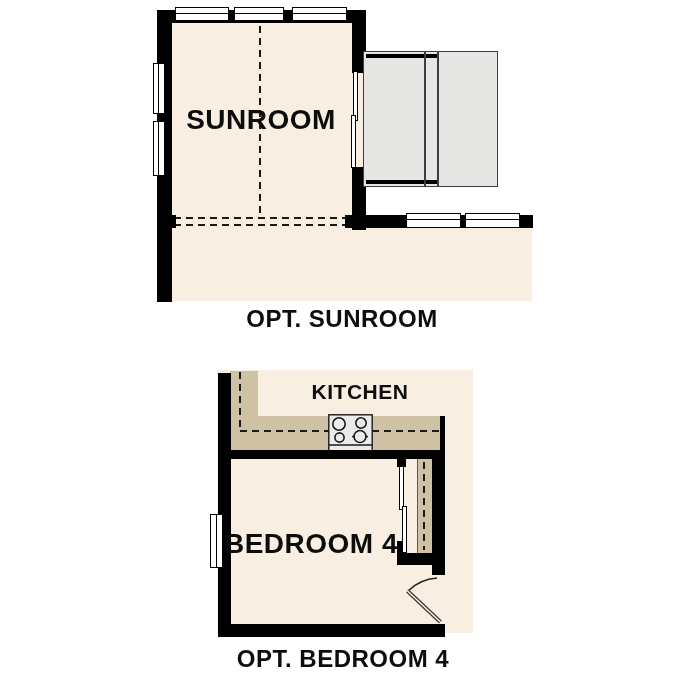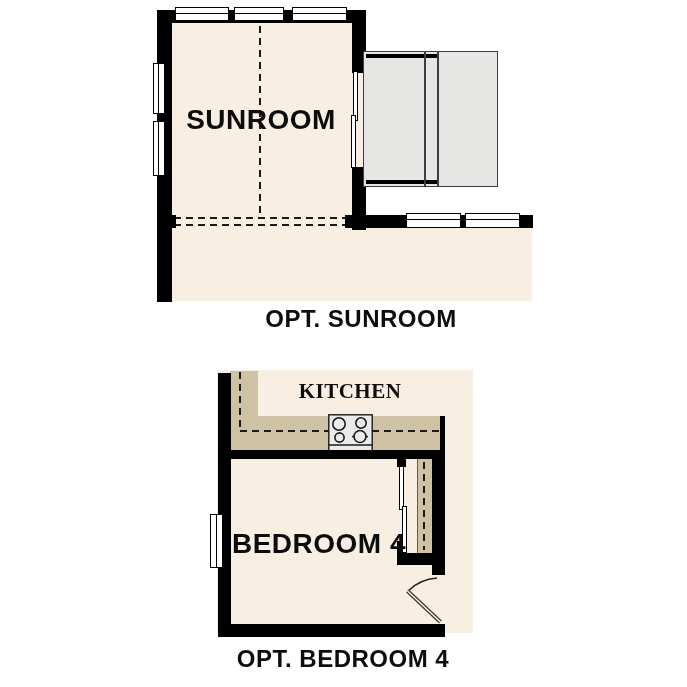--- a/index.html
+++ b/index.html
@@ -63,21 +63,21 @@
     <div class="win win-h" style="left:234px;top:7px;width:50px;height:14px;"></div>
     <div class="win win-h" style="left:292px;top:7px;width:55px;height:14px;"></div>
 
     <div class="win win-v" style="left:153px;top:63px;width:12px;height:51px;"></div>
     <div class="win win-v" style="left:153px;top:121px;width:12px;height:55px;"></div>
 
     <div class="win win-h" style="left:406px;top:213px;width:55px;height:15px;"></div>
     <div class="win win-h" style="left:465px;top:213px;width:55px;height:15px;"></div>
 
     <div class="lbl lbl-room" style="left:261px;top:106px;">SUNROOM</div>
-    <div class="lbl lbl-caption" style="left:342px;top:307px;margin-left:19px;">OPT. SUNROOM</div>
+    <div class="lbl lbl-caption" style="left:342px;top:307px;">OPT. SUNROOM</div>
   </div>
 
   <div class="group">
 
     <div class="abs floor" style="left:217px;top:370px;width:256px;height:263px;"></div>
 
     <div class="abs tan" style="left:230px;top:371px;width:28px;height:79px;"></div>
     <div class="abs tan" style="left:230px;top:416px;width:210px;height:34px;"></div>
     <div class="abs wall" style="left:440px;top:416px;width:5px;height:34px;"></div>
 
@@ -109,18 +109,18 @@
     <div class="panel" style="left:402px;top:506px;width:5px;height:47px;"></div>
 
     <div class="win win-v" style="left:210px;top:514px;width:13px;height:54px;"></div>
 
     <svg style="left:393px;top:570px;" width="57" height="58" viewBox="393 570 57 58">
       <path d="M 437 578 A 45 45 0 0 0 408 591" fill="none" stroke="#222222" stroke-width="1.4"></path>
       <path d="M 440.5 622 L 407.5 591" fill="none" stroke="#3a3a3a" stroke-width="4"></path>
       <path d="M 440.5 622 L 407.5 591" fill="none" stroke="#f8efe2" stroke-width="1.6"></path>
     </svg>
 
-    <div class="lbl lbl-kitchen" style="left:350px;top:381px;font-family:Liberation Serif, serif;">KITCHEN</div>
-    <div class="lbl lbl-room" style="left:319px;top:530px;">BEDROOM 4</div>
+    <div class="lbl lbl-kitchen" style="left:360px;top:381px;">KITCHEN</div>
+    <div class="lbl lbl-room" style="left:311px;top:530px;">BEDROOM 4</div>
     <div class="lbl lbl-caption" style="left:343px;top:647px;">OPT. BEDROOM 4</div>
   </div>
 
 </div>
 
 </body></html>

